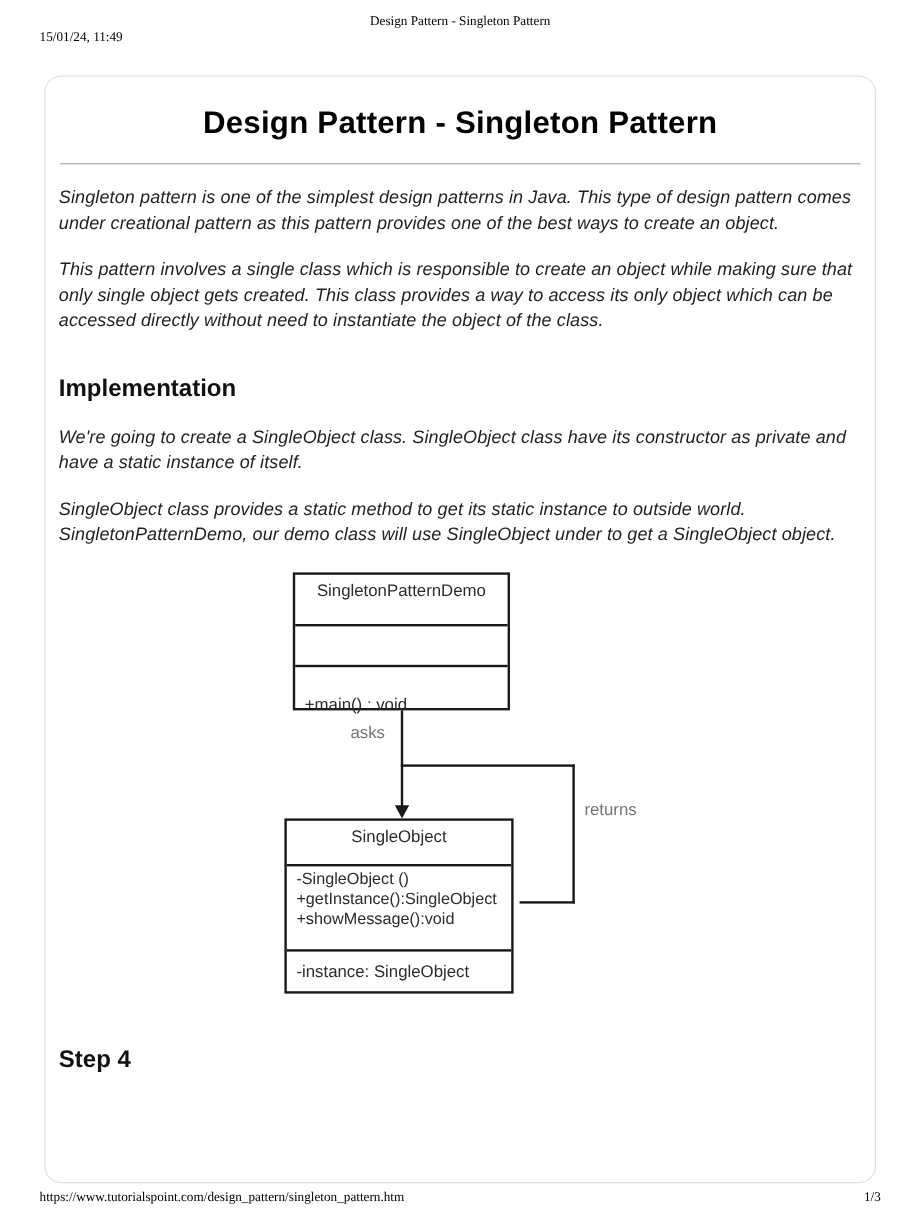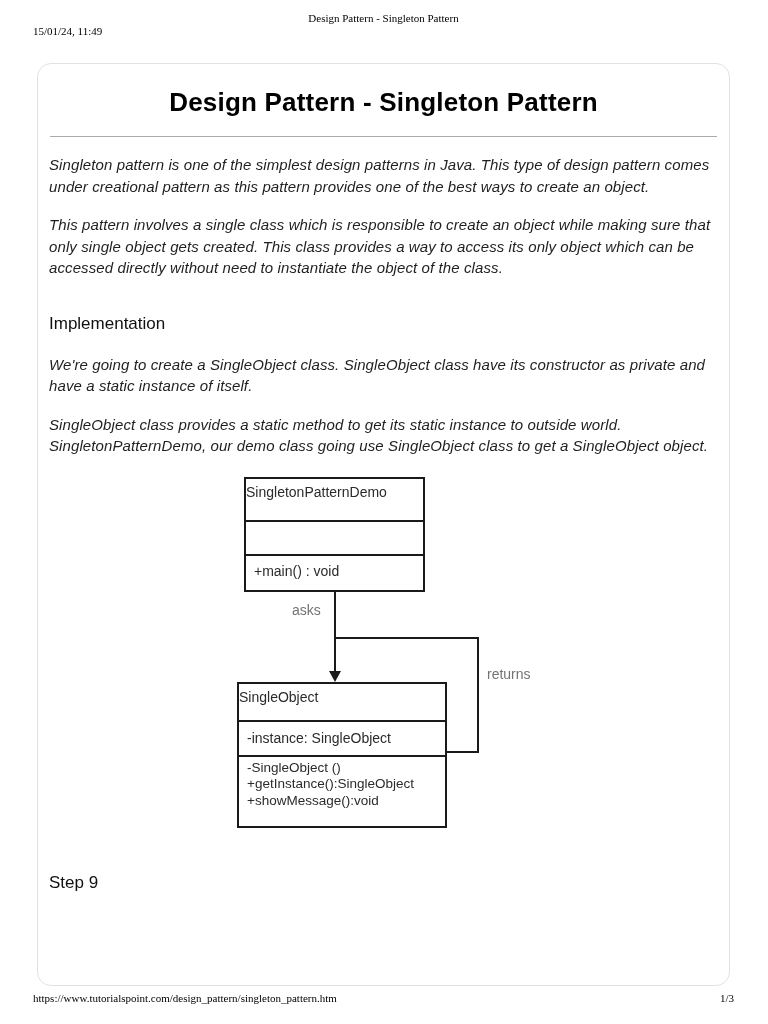--- a/index.html
+++ b/index.html
@@ -58,44 +58,44 @@
   .card p {
     font-size: 15px;
     line-height: 21.5px;
     color: #1f1f1f;
     margin: 17px 0 0;
     letter-spacing: 0.1px;
     font-style: italic;
   }
   .card p.tight { }
   .card h2 {
-    font-size: 17px;
+    font-size: 20px;
     line-height: 26px;
-    font-weight: 400;
+    font-weight: 700;
     color: #111;
     margin: 32px 0 0;
   }
   .card h2.step { margin-top: 42px; }
 
   
   .diagram {
     position: relative;
     margin-top: 20px;
     height: 351px;
     font-size: 14px;
     color: #2b2b2b;
   }
   .uml-box {
     position: absolute;
     border: 2px solid #1a1a1a;
     background: #fff;
   }
   .uml-box .row { border-top: 2px solid #1a1a1a; }
   .uml-box .row:first-child { border-top: none; }
-  .uml-title { text-align: left; padding-top: 5px; }
+  .uml-title { text-align: center; padding-top: 5px; }
   .uml-attr { padding: 8px 0 0 8px; }
   .uml-methods { padding: 3px 0 0 8px; line-height: 16.5px; font-size: 13.5px; }
   .conn { position: absolute; background: #1a1a1a; }
   .arrow-down {
     position: absolute;
     width: 0; height: 0;
     border-left: 6px solid transparent;
     border-right: 6px solid transparent;
     border-top: 11px solid #1a1a1a;
   }
@@ -115,52 +115,52 @@
 
     <h1>Design Pattern - Singleton Pattern</h1>
     <hr class="title-divider">
 
     <p>Singleton pattern is one of the simplest design patterns in Java. This type of design pattern comes under creational pattern as this pattern provides one of the best ways to create an object.</p>
     <p>This pattern involves a single class which is responsible to create an object while making sure that only single object gets created. This class provides a way to access its only object which can be accessed directly without need to instantiate the object of the class.</p>
 
     <h2>Implementation</h2>
 
     <p class="tight">We're going to create a SingleObject class. SingleObject class have its constructor as private and have a static instance of itself.</p>
-    <p class="tight">SingleObject class provides a static method to get its static instance to outside world. SingletonPatternDemo, our demo class going use SingleObject class to get a SingleObject object.</p>
+    <p class="tight">SingleObject class provides a static method to get its static instance to outside world. SingletonPatternDemo, our demo class will use SingleObject under to get a SingleObject object.</p>
 
     <div class="diagram">
 
       <div class="uml-box" style="left:195px; top:0; width:181px; height:115px;">
         <div class="row uml-title" style="height:41px;">SingletonPatternDemo</div>
         <div class="row" style="height:34px;"></div>
-        <div class="row uml-attr" style="height:36px; padding-top:7px;">+main() : void</div>
+        <div class="row uml-attr" style="height:36px; padding-top:23px;">+main() : void</div>
       </div>
 
       <div class="conn" style="left:285px; top:115px; width:2px; height:80px;"></div>
       <div class="arrow-down" style="left:280px; top:194px;"></div>
       <span class="conn-label" style="left:243px; top:125px;">asks</span>
 
       <div class="conn" style="left:285px; top:160px; width:145px; height:2px;"></div>
       <div class="conn" style="left:428px; top:160px; width:2px; height:116px;"></div>
       <div class="conn" style="left:384px; top:274px; width:46px; height:2px;"></div>
       <span class="conn-label" style="left:438px; top:189px;">returns</span>
 
-      <div class="uml-box" style="left:188px; top:205px; width:210px; height:146px;">
+      <div class="uml-box" style="left:188px; top:205px; width:191px; height:146px;">
         <div class="row uml-title" style="height:36px;">SingleObject</div>
-        <div class="row uml-attr" style="height:35px;">-instance: SingleObject</div>
         <div class="row uml-methods" style="height:71px;">
           <div>-SingleObject ()</div>
           <div>+getInstance():SingleObject</div>
           <div>+showMessage():void</div>
         </div>
+        <div class="row uml-attr" style="height:35px;">-instance: SingleObject</div>
       </div>
 
     </div>
 
-    <h2 class="step">Step 9</h2>
+    <h2 class="step">Step 4</h2>
 
   </div>
 
   <div class="print-footer">
     <span class="pf-url">https://www.tutorialspoint.com/design_pattern/singleton_pattern.htm</span>
     <span class="pf-page">1/3</span>
   </div>
 
 </div>
 

